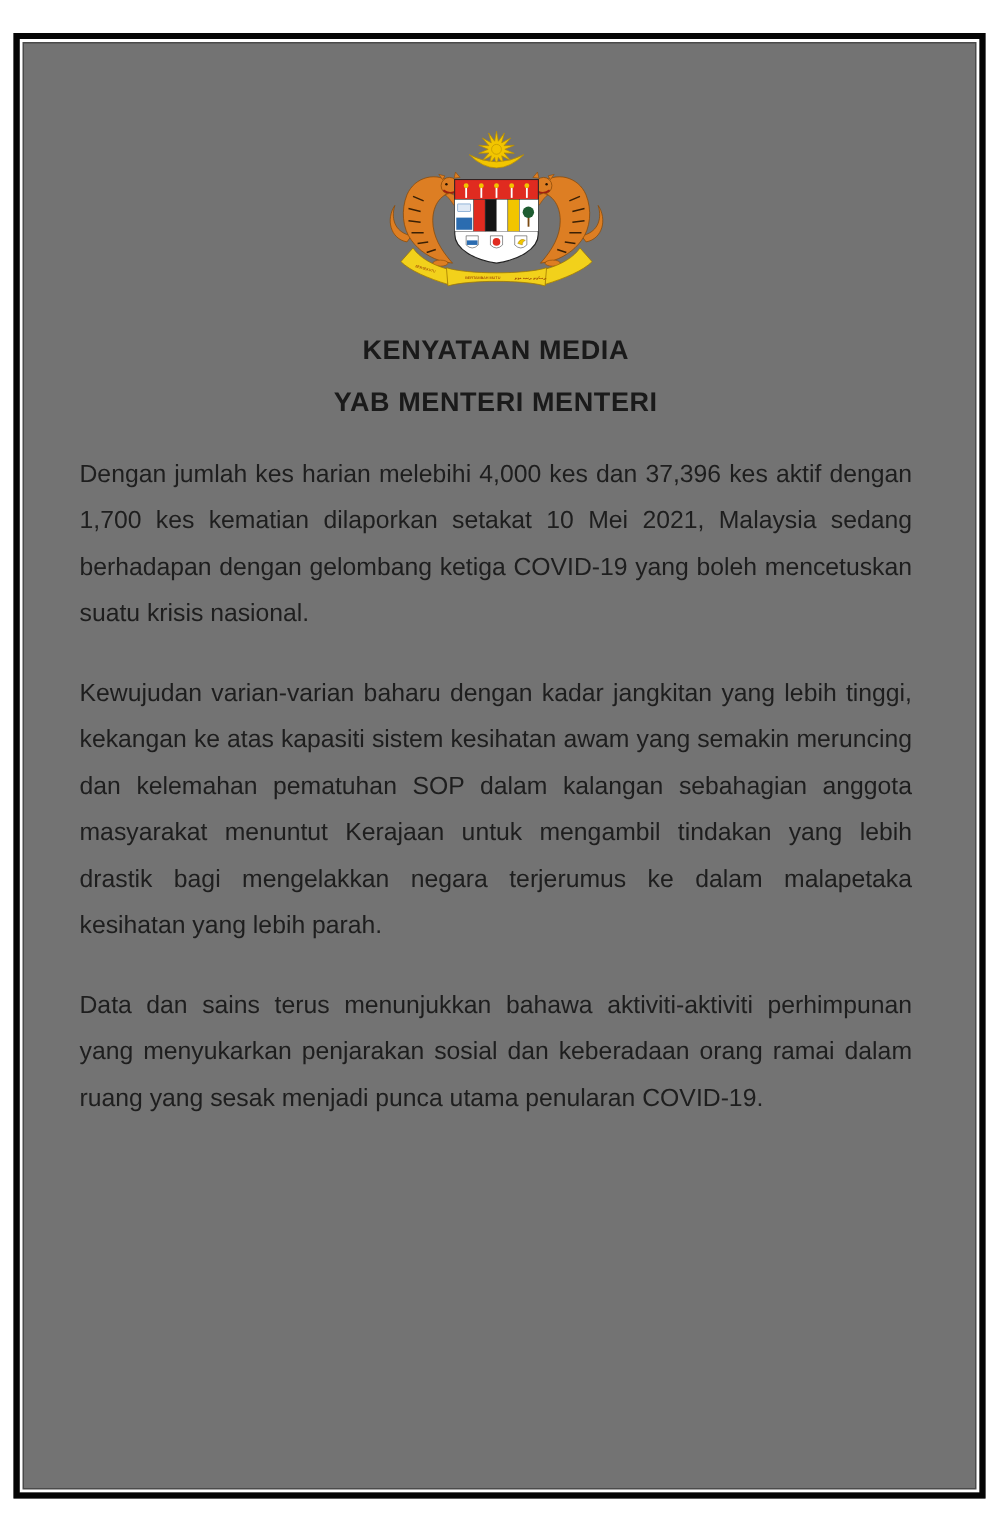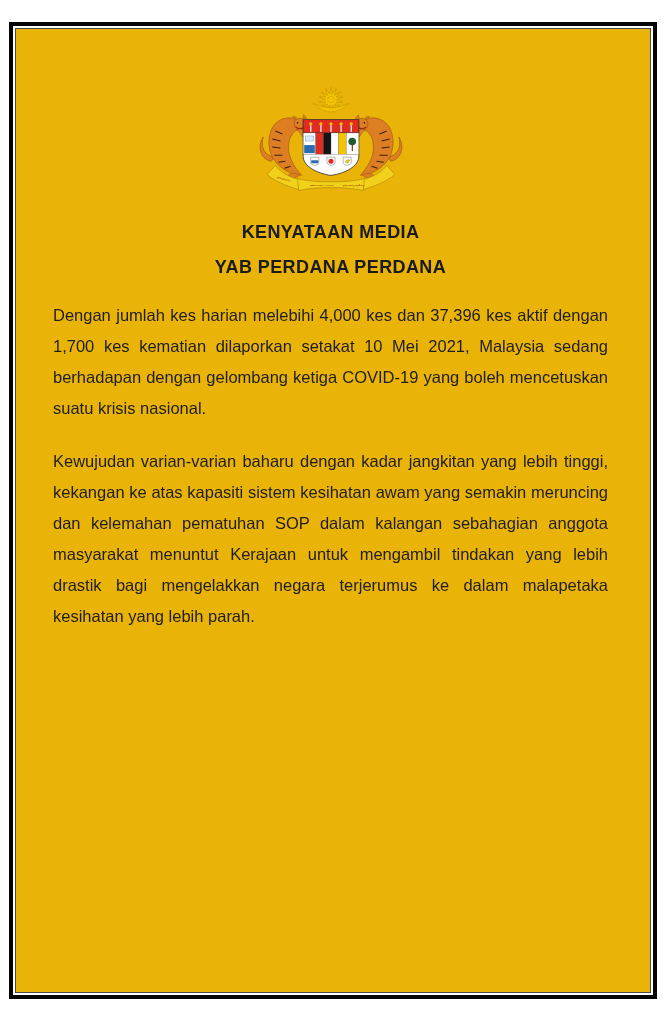--- a/index.html
+++ b/index.html
@@ -17,21 +17,21 @@
   }
   .page-border {
     position: absolute;
     left: 9px;
     top: 22px;
     width: 648px;
     height: 977px;
     box-sizing: border-box;
     border: 4px solid #050505;
     box-shadow: inset 0 0 0 2px #ffffff, inset 0 0 0 3px #4a4a4a;
-    background: #eab308;
+    background: #737373;
   }
   .content {
     box-sizing: border-box;
     width: 100%;
     height: 100%;
     padding: 54px 45px 0 40px;
   }
   .crest-wrap {
     text-align: center;
     margin: 0 0 14px 0;
@@ -146,23 +146,24 @@
             <path d="M104,194 C130,203 210,203 236,194 L234,218 C206,210 134,210 106,218 Z" fill="#F2D11B" stroke="#A07800" stroke-width="1"></path>
             <text x="76" y="197" font-size="4.5" fill="#8B2500" transform="rotate(15 76 197)" text-anchor="middle">BERSEKUTU</text>
             <text x="152" y="209" font-size="5" fill="#8B2500" text-anchor="middle">BERTAMBAH MUTU</text>
             <text x="215" y="209" font-size="5" fill="#8B2500" text-anchor="middle">برسكوتو برتمبه موتو</text>
           </g>
         </svg>
       </div>
 
       <div class="title-block">
         <div>KENYATAAN MEDIA</div>
-        <div>YAB PERDANA PERDANA</div>
+        <div>YAB MENTERI MENTERI</div>
       </div>
 
       <div class="body-text">
         <p>Dengan jumlah kes harian melebihi 4,000 kes dan 37,396 kes aktif dengan 1,700 kes kematian dilaporkan setakat 10 Mei 2021, Malaysia sedang berhadapan dengan gelombang ketiga COVID-19 yang boleh mencetuskan suatu krisis nasional.</p>
         <p>Kewujudan varian-varian baharu dengan kadar jangkitan yang lebih tinggi, kekangan ke atas kapasiti sistem kesihatan awam yang semakin meruncing dan kelemahan pematuhan SOP dalam kalangan sebahagian anggota masyarakat menuntut Kerajaan untuk mengambil tindakan yang lebih drastik bagi mengelakkan negara terjerumus ke dalam malapetaka kesihatan yang lebih parah.</p>
+        <p>Data dan sains terus menunjukkan bahawa aktiviti-aktiviti perhimpunan yang menyukarkan penjarakan sosial dan keberadaan orang ramai dalam ruang yang sesak menjadi punca utama penularan COVID-19.</p>
       </div>
 
     </div>
   </div>
 </div>
 
 </body></html>

